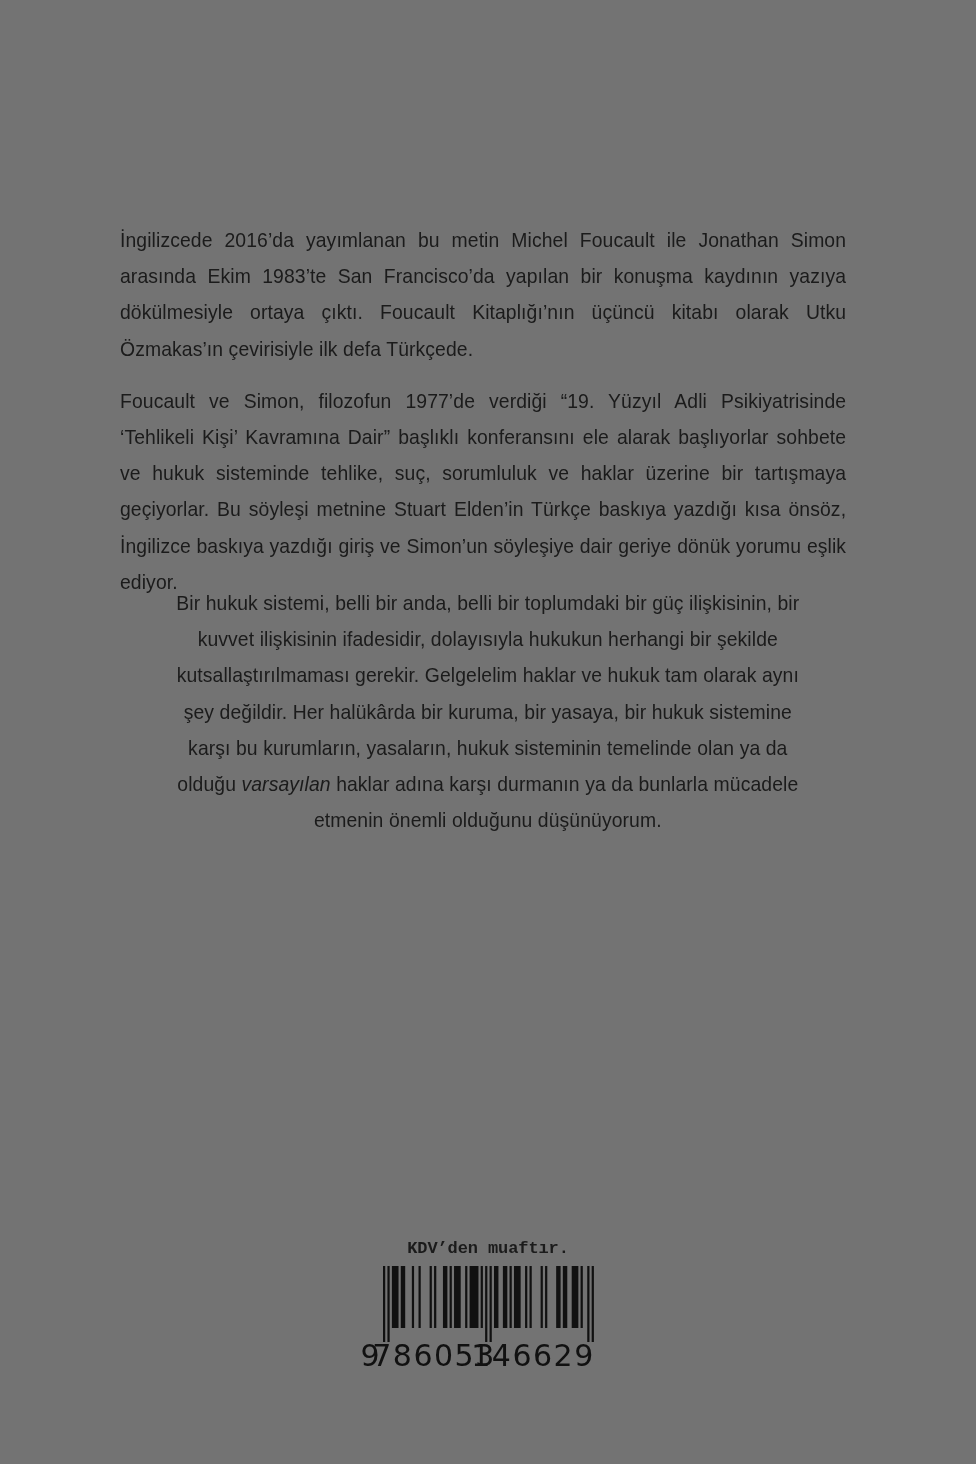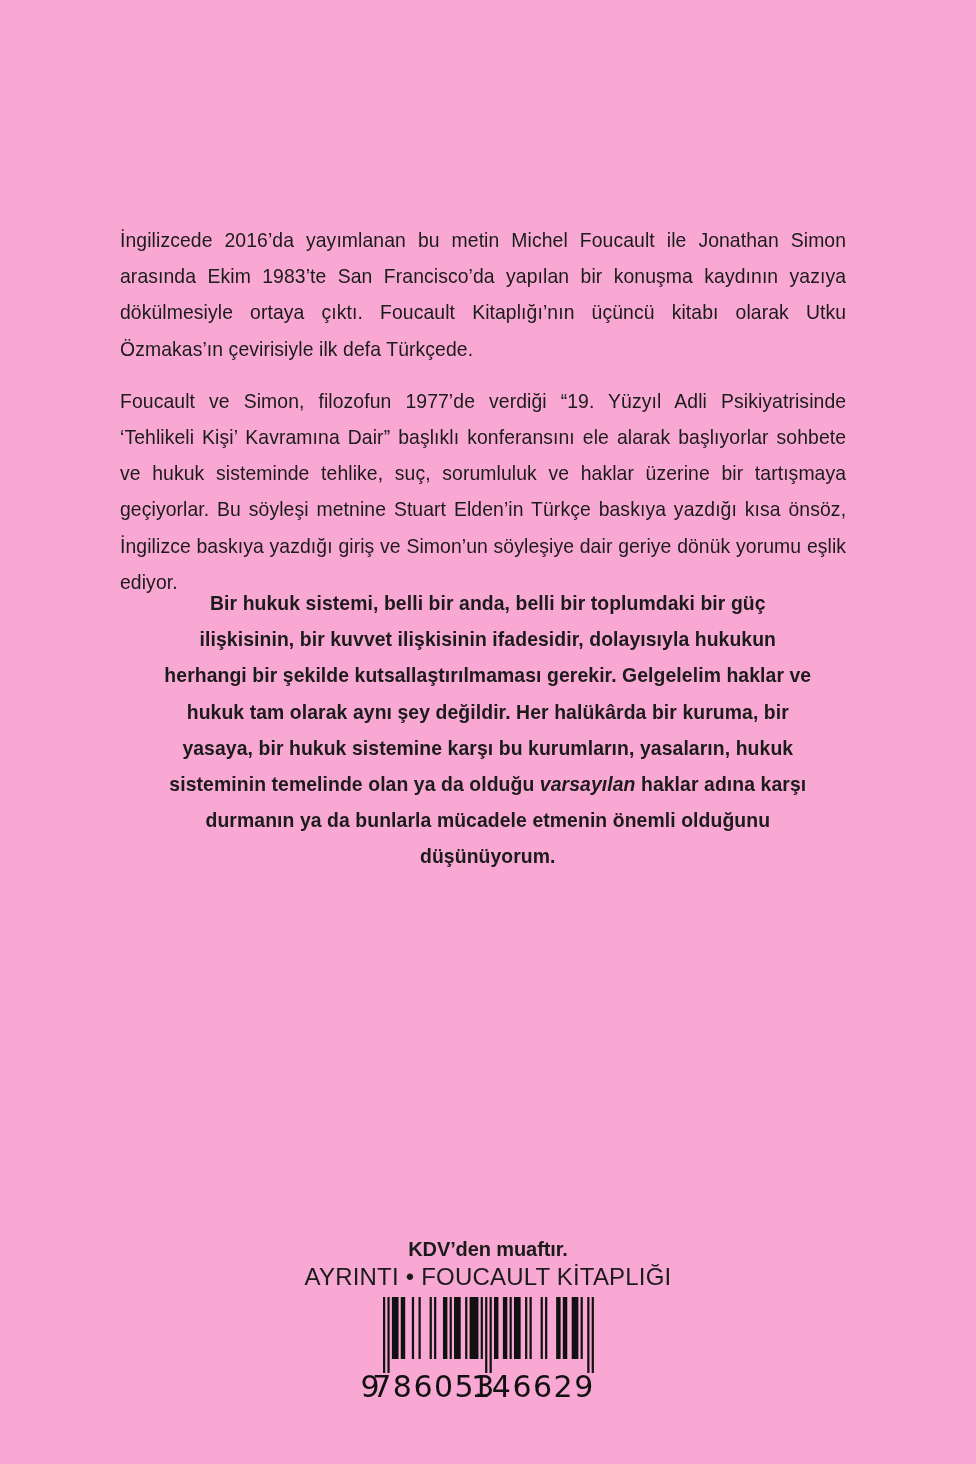--- a/index.html
+++ b/index.html
@@ -11,21 +11,21 @@
     height: 1464px;
     background: #63b99a;
     font-family: "Liberation Sans", sans-serif;
     overflow: hidden;
     position: relative;
   }
 
   .cover {
     position: absolute;
     inset: 0;
-    background: #f9a8d4;
+    background: #737373;
   }
 
   
   .blurb-block {
     position: absolute;
     left: 120px;
     top: 222px;
     width: 726px;
   }
 
@@ -44,21 +44,20 @@
     width: 106.4%;
   }
   .para:last-child { margin-bottom: 0; }
 
   
   .quote-block {
     position: absolute;
     left: 163px;
     top: 585px;
     width: 650px;
-    font-weight: bold;
   }
   .quote {
     color: #1b1b1b;
     font-family: "Liberation Sans Narrow", "Liberation Sans", sans-serif;
     font-size: 20.6px;
     line-height: 36.2px;
     text-align: center;
     margin: 0;
     letter-spacing: 0.1px;
     transform: scaleX(0.94);
@@ -72,23 +71,23 @@
   .footer {
     position: absolute;
     left: 0;
     right: 0;
     top: 1238px;
     text-align: center;
   }
 
   .kdv {
     color: #1b1b1b;
-    font-family: Liberation Sans, sans-serif;
+    font-family: Liberation Mono, monospace;
     font-weight: bold;
-    font-size: 20px;
+    font-size: 17px;
     line-height: 22px;
     letter-spacing: -0.1px;
   }
 
   .imprint {
     color: #1b1b1b;
     font-family: "Liberation Sans", sans-serif;
     font-weight: normal;
     font-size: 24px;
     line-height: 29px;
@@ -123,21 +122,20 @@
     <p class="para">İngilizcede 2016’da yayımlanan bu metin Michel Foucault ile Jonathan Simon arasında Ekim 1983’te San Francisco’da yapılan bir konuşma kaydının yazıya dökülmesiyle ortaya çıktı. Foucault Kitaplığı’nın üçüncü kitabı olarak Utku Özmakas’ın çevirisiyle ilk defa Türkçede.</p>
     <p class="para">Foucault ve Simon, filozofun 1977’de verdiği “19. Yüzyıl Adli Psikiyatrisinde ‘Tehlikeli Kişi’ Kavramına Dair” başlıklı konferansını ele alarak başlıyorlar sohbete ve hukuk sisteminde tehlike, suç, sorumluluk ve haklar üzerine bir tartışmaya geçiyorlar. Bu söyleşi metnine Stuart Elden’in Türkçe baskıya yazdığı kısa önsöz, İngilizce baskıya yazdığı giriş ve Simon’un söyleşiye dair geriye dönük yorumu eşlik ediyor.</p>
   </div>
 
   <div class="quote-block">
     <p class="quote"><span>Bir hukuk sistemi, belli bir anda, belli bir toplumdaki bir güç ilişkisinin, bir kuvvet ilişkisinin ifadesidir, dolayısıyla hukukun herhangi bir şekilde kutsallaştırılmaması gerekir. Gelgelelim haklar ve hukuk tam olarak aynı şey değildir. Her halükârda bir kuruma, bir yasaya, bir hukuk sistemine karşı bu kurumların, yasaların, hukuk sisteminin temelinde olan ya da olduğu </span><em>varsayılan</em><span> haklar adına karşı durmanın ya da bunlarla mücadele etmenin önemli olduğunu düşünüyorum.</span></p>
   </div>
 
   <div class="footer">
     <div class="kdv">KDV’den muaftır.</div>
-    <div class="imprint">AYRINTI • FOUCAULT KİTAPLIĞI</div>
 
     <div class="barcode-wrap">
       <svg class="barcode-svg" width="260" height="108" viewBox="0 0 260 108">
         <g id="bars" fill="#111">
             <rect x="25.00" y="2" width="2.22" height="76"></rect>
             <rect x="29.44" y="2" width="2.22" height="76"></rect>
             <rect x="33.88" y="2" width="6.66" height="62"></rect>
             <rect x="42.76" y="2" width="4.44" height="62"></rect>
             <rect x="53.86" y="2" width="2.22" height="62"></rect>
             <rect x="60.52" y="2" width="2.22" height="62"></rect>

